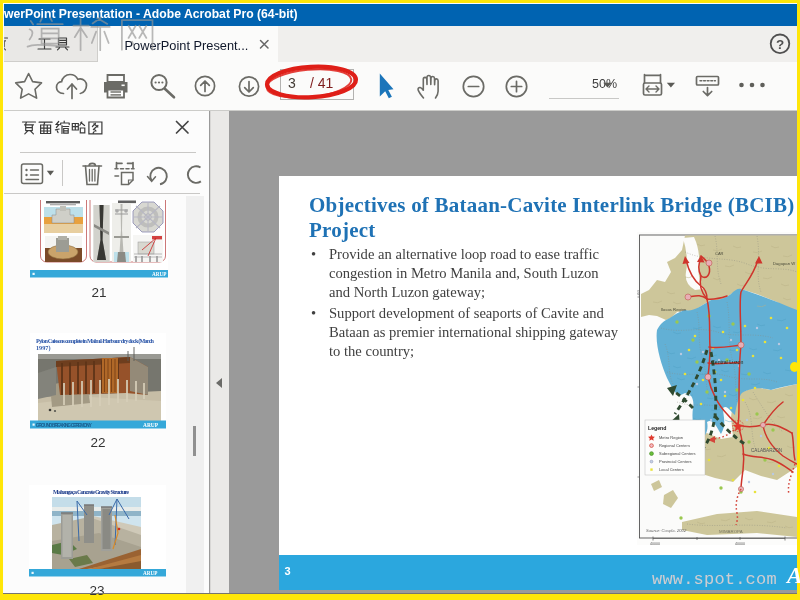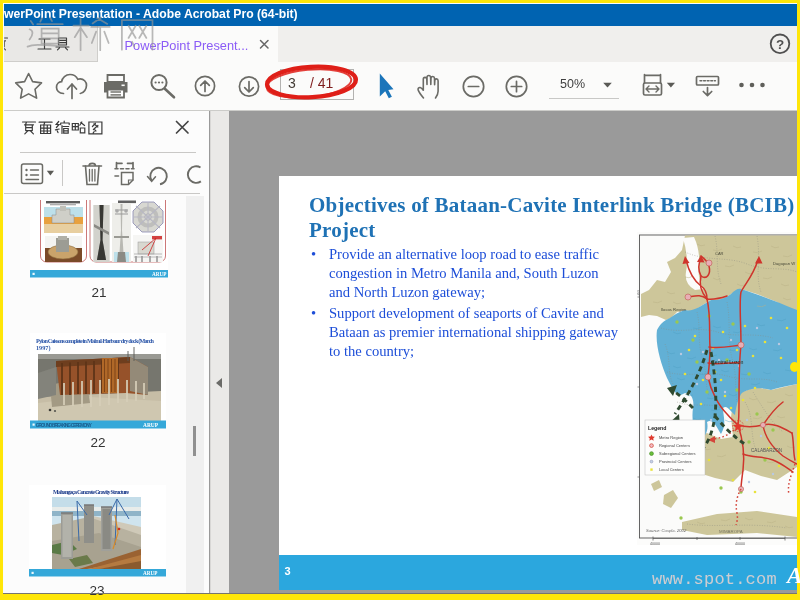--- a/index.html
+++ b/index.html
@@ -7,43 +7,43 @@
        font-family:"Liberation Sans",sans-serif;}
   .abs{position:absolute;}
   #frame{left:0;top:0;width:800px;height:600px;background:#ffe608;}
   #win{left:3px;top:3px;width:794px;height:590px;background:#fbfbfa;}
   #titlebar{left:4px;top:4px;width:793px;height:22px;background:#0063b1;}
   #titletext{left:4px;top:6.5px;color:#fff;font-size:12.2px;letter-spacing:0px;white-space:nowrap;font-weight:bold;}
   #tabbar{left:4px;top:26px;width:793px;height:36px;background:#f0efed;}
   #tabgroup{left:4px;top:26px;width:93px;height:35px;background:#e9e8e6;
             border-right:1px solid #cfcecb;border-bottom:1px solid #cfcecb;}
   #activetab{left:97.5px;top:26px;width:180px;height:36px;background:#fbfbfa;}
-  #tabtext{left:124.5px;top:37.5px;font-size:12.8px;color:#8b5cf6;}
+  #tabtext{left:124.5px;top:37.5px;font-size:12.8px;color:#0f172a;}
   #toolbar{left:4px;top:62px;width:793px;height:48px;background:#fbfbfa;border-bottom:1px solid #ccccc9;}
   #mainarea{left:4px;top:111px;width:793px;height:482px;background:#9a9a9a;}
   #panel{left:4px;top:111px;width:205px;height:482px;background:#fcfcfc;}
   #splitter{left:210px;top:111px;width:18px;height:482px;background:#eae9e7;border-left:1px solid #d8d7d5;}
   #collapse{left:215.5px;top:377.5px;width:0;height:0;border-top:5.5px solid transparent;border-bottom:5.5px solid transparent;border-right:6.5px solid #6b6b68;}
   .sep{background:#c9c8c6;}
   #scrolltrack{left:186px;top:196px;width:18px;height:397px;background:#f0f0f0;}
   #scrollthumb{left:193px;top:426px;width:3px;height:30px;background:#909090;}
   #page{left:279px;top:176px;width:518px;height:414px;background:#fff;}
   #slidefoot{left:279px;top:554.5px;width:518px;height:35px;background:#2ba7de;}
   #pageno3{left:284.5px;top:565px;color:#fff;font-size:11px;font-weight:bold;}
   #arupA{left:787px;top:563px;color:#fff;font-size:23px;font-weight:bold;font-style:italic;font-family:"Liberation Serif",serif;}
   #slidetitle{left:309px;top:193px;width:500px;color:#1f72b5;font-weight:bold;
      font-family:"Liberation Serif",serif;font-size:21px;line-height:25px;letter-spacing:0.22px;}
-  #bullets{left:303px;top:245px;width:420px;color:#1d4ed8;
+  #bullets{left:303px;top:245px;width:420px;color:#404040;
      font-family:"Liberation Serif",serif;font-size:14.6px;line-height:19.2px;}
   #bullets div.li{margin:0 0 1px 0;position:relative;padding-left:26px;}
   #bullets div.li:before{content:"\2022";position:absolute;left:8px;}
   #pagenumbox{left:279.5px;top:69px;width:72px;height:29px;border:1px solid #b3b2b0;}
   #pn3{left:288px;top:75px;font-size:14px;color:#433c35;}
   #pn41{left:310px;top:75px;font-size:14px;color:#7f1d1d;}
-  #zoomtxt{left:560px;top:77px;font-size:12.5px;color:#3f3f3f;}
+  #zoomtxt{left:592px;top:77px;font-size:12.5px;color:#3f3f3f;}
   #zoomline{left:549px;top:98px;width:70px;height:1px;background:#c8c8c6;}
   #wm2{left:652px;top:569.5px;font-size:17px;color:rgba(235,211,207,0.85);font-family:"Liberation Mono",monospace;letter-spacing:0.2px;}
 </style>
 </head>
 <body>
 <div class="abs" id="frame"></div>
 <div class="abs" id="win"></div>
 <div class="abs" id="titlebar"></div>
 <div class="abs" id="titletext">werPoint Presentation - Adobe Acrobat Pro (64-bit)</div>
 <div class="abs" id="tabbar"></div>

